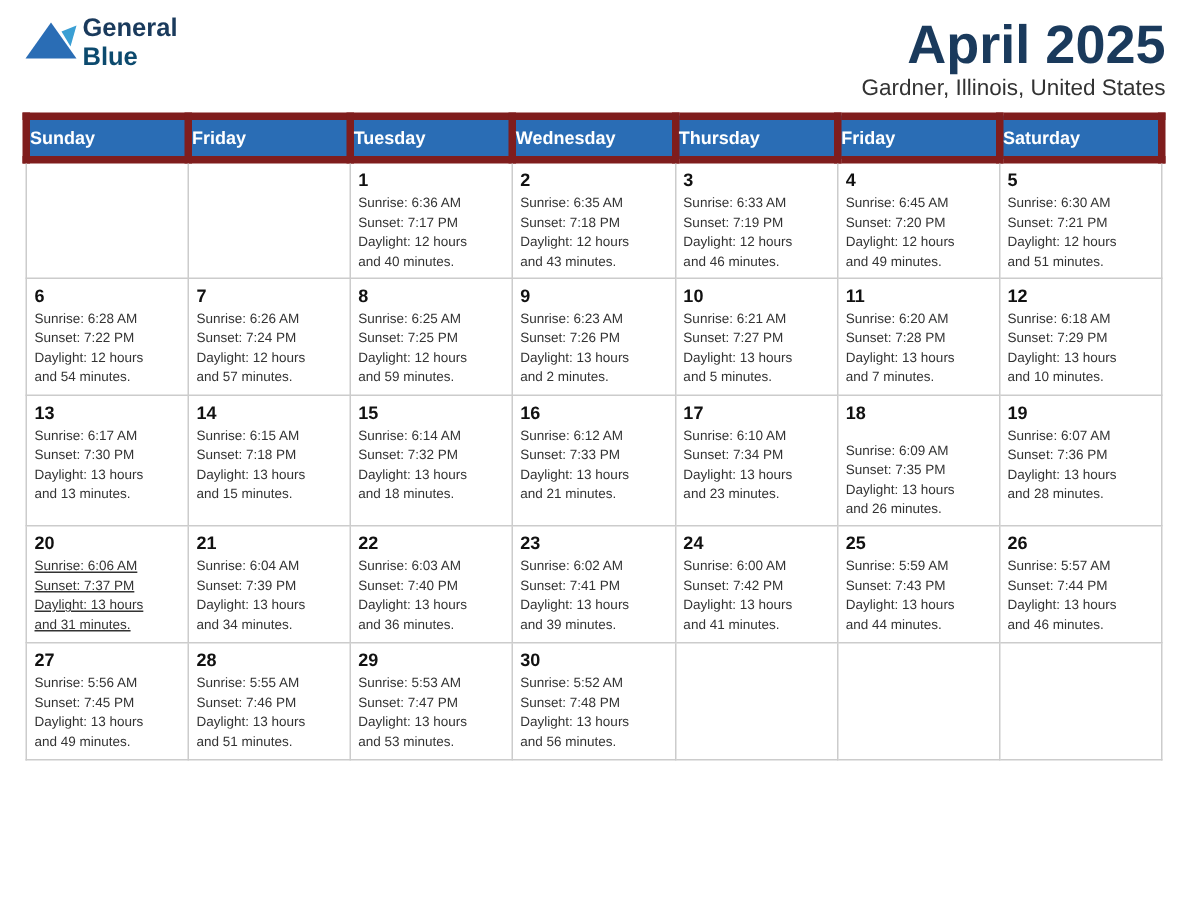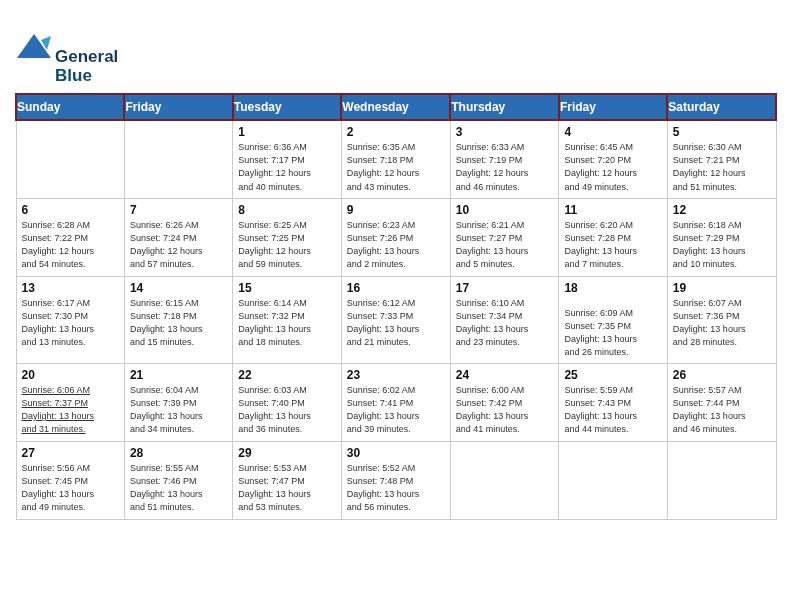--- a/index.html
+++ b/index.html
@@ -45,21 +45,21 @@
       border-collapse: collapse;
       border: 1px solid #ccc;
     }
     .calendar th {
       background-color: #2a6db5;
       color: #fff;
       font-size: 12px;
       font-weight: bold;
       padding: 5px 0;
       text-align: left;
-      border: 2px solid #7f1d1d;
+      border: 5px solid #7f1d1d;
     }
     .calendar td {
       width: 110px;
       vertical-align: top;
       padding: 4px 5px;
       border: 1px solid #ccc;
       font-size: 9.5px;
       color: #222;
       height: 78px;
       background: #fff;
@@ -88,24 +88,28 @@
     <div class="logo">
       <div style="display:flex;align-items:center;gap:4px;">
         <div style="position:relative;width:36px;height:36px;">
           
           <svg width="38" height="38" viewBox="0 0 38 38">
             <polygon points="19,4 36,28 2,28" fill="#2a6db5"></polygon>
             <polygon points="26,10 36,6 32,20" fill="#3a9fd4"></polygon>
           </svg>
         </div>
         <div>
-          <div style="font-size:17px;font-weight:bold;color:#1a3a5c;line-height:1.1;margin-top:38px;">General</div>
+          <div style="font-size:17px;font-weight:bold;color:#1a3a5c;line-height:1.1;">General</div>
           <div style="font-size:17px;font-weight:bold;color:#0c4a6e;line-height:1.1;">Blue</div>
         </div>
       </div>
+    </div>
+    <div class="title-block">
+      <div class="month-title">April 2025</div>
+      <div class="location-title">Gardner, Illinois, United States</div>
     </div>
   </div>
 
   <table class="calendar">
     <thead>
       <tr>
         <th>Sunday</th>
         <th>Friday</th>
         <th>Tuesday</th>
         <th>Wednesday</th>

